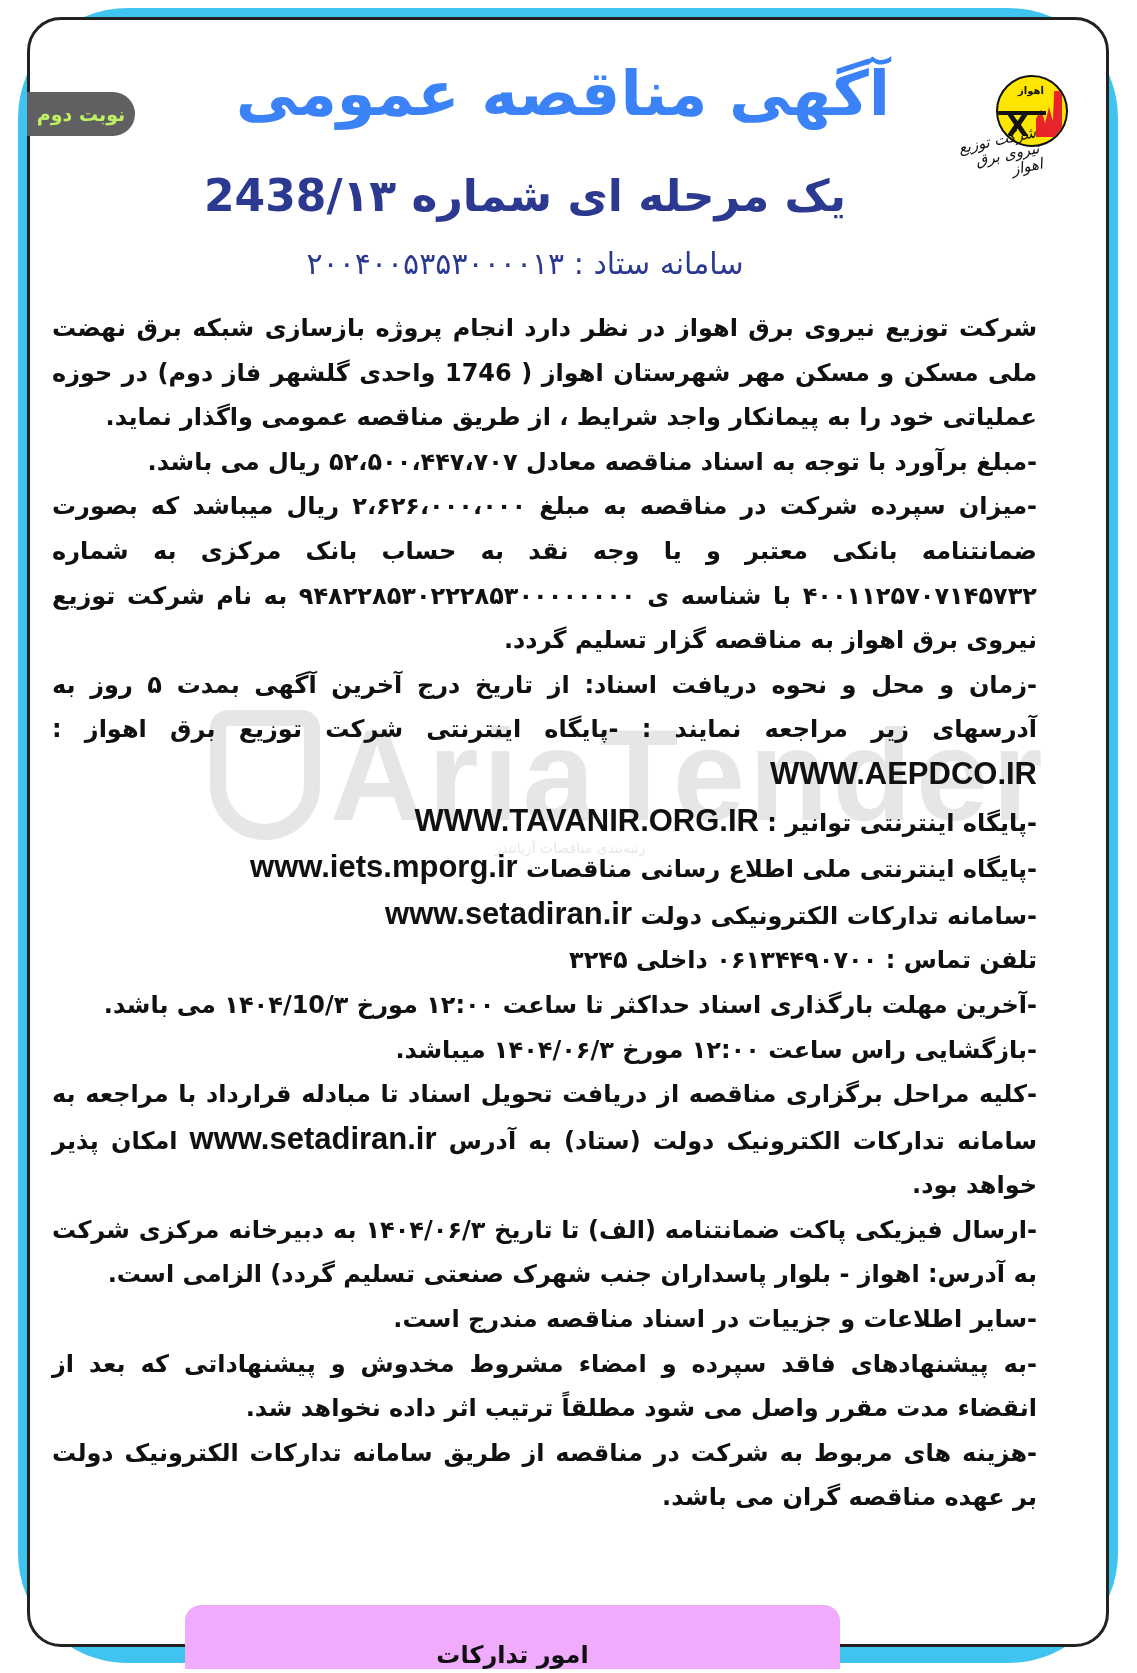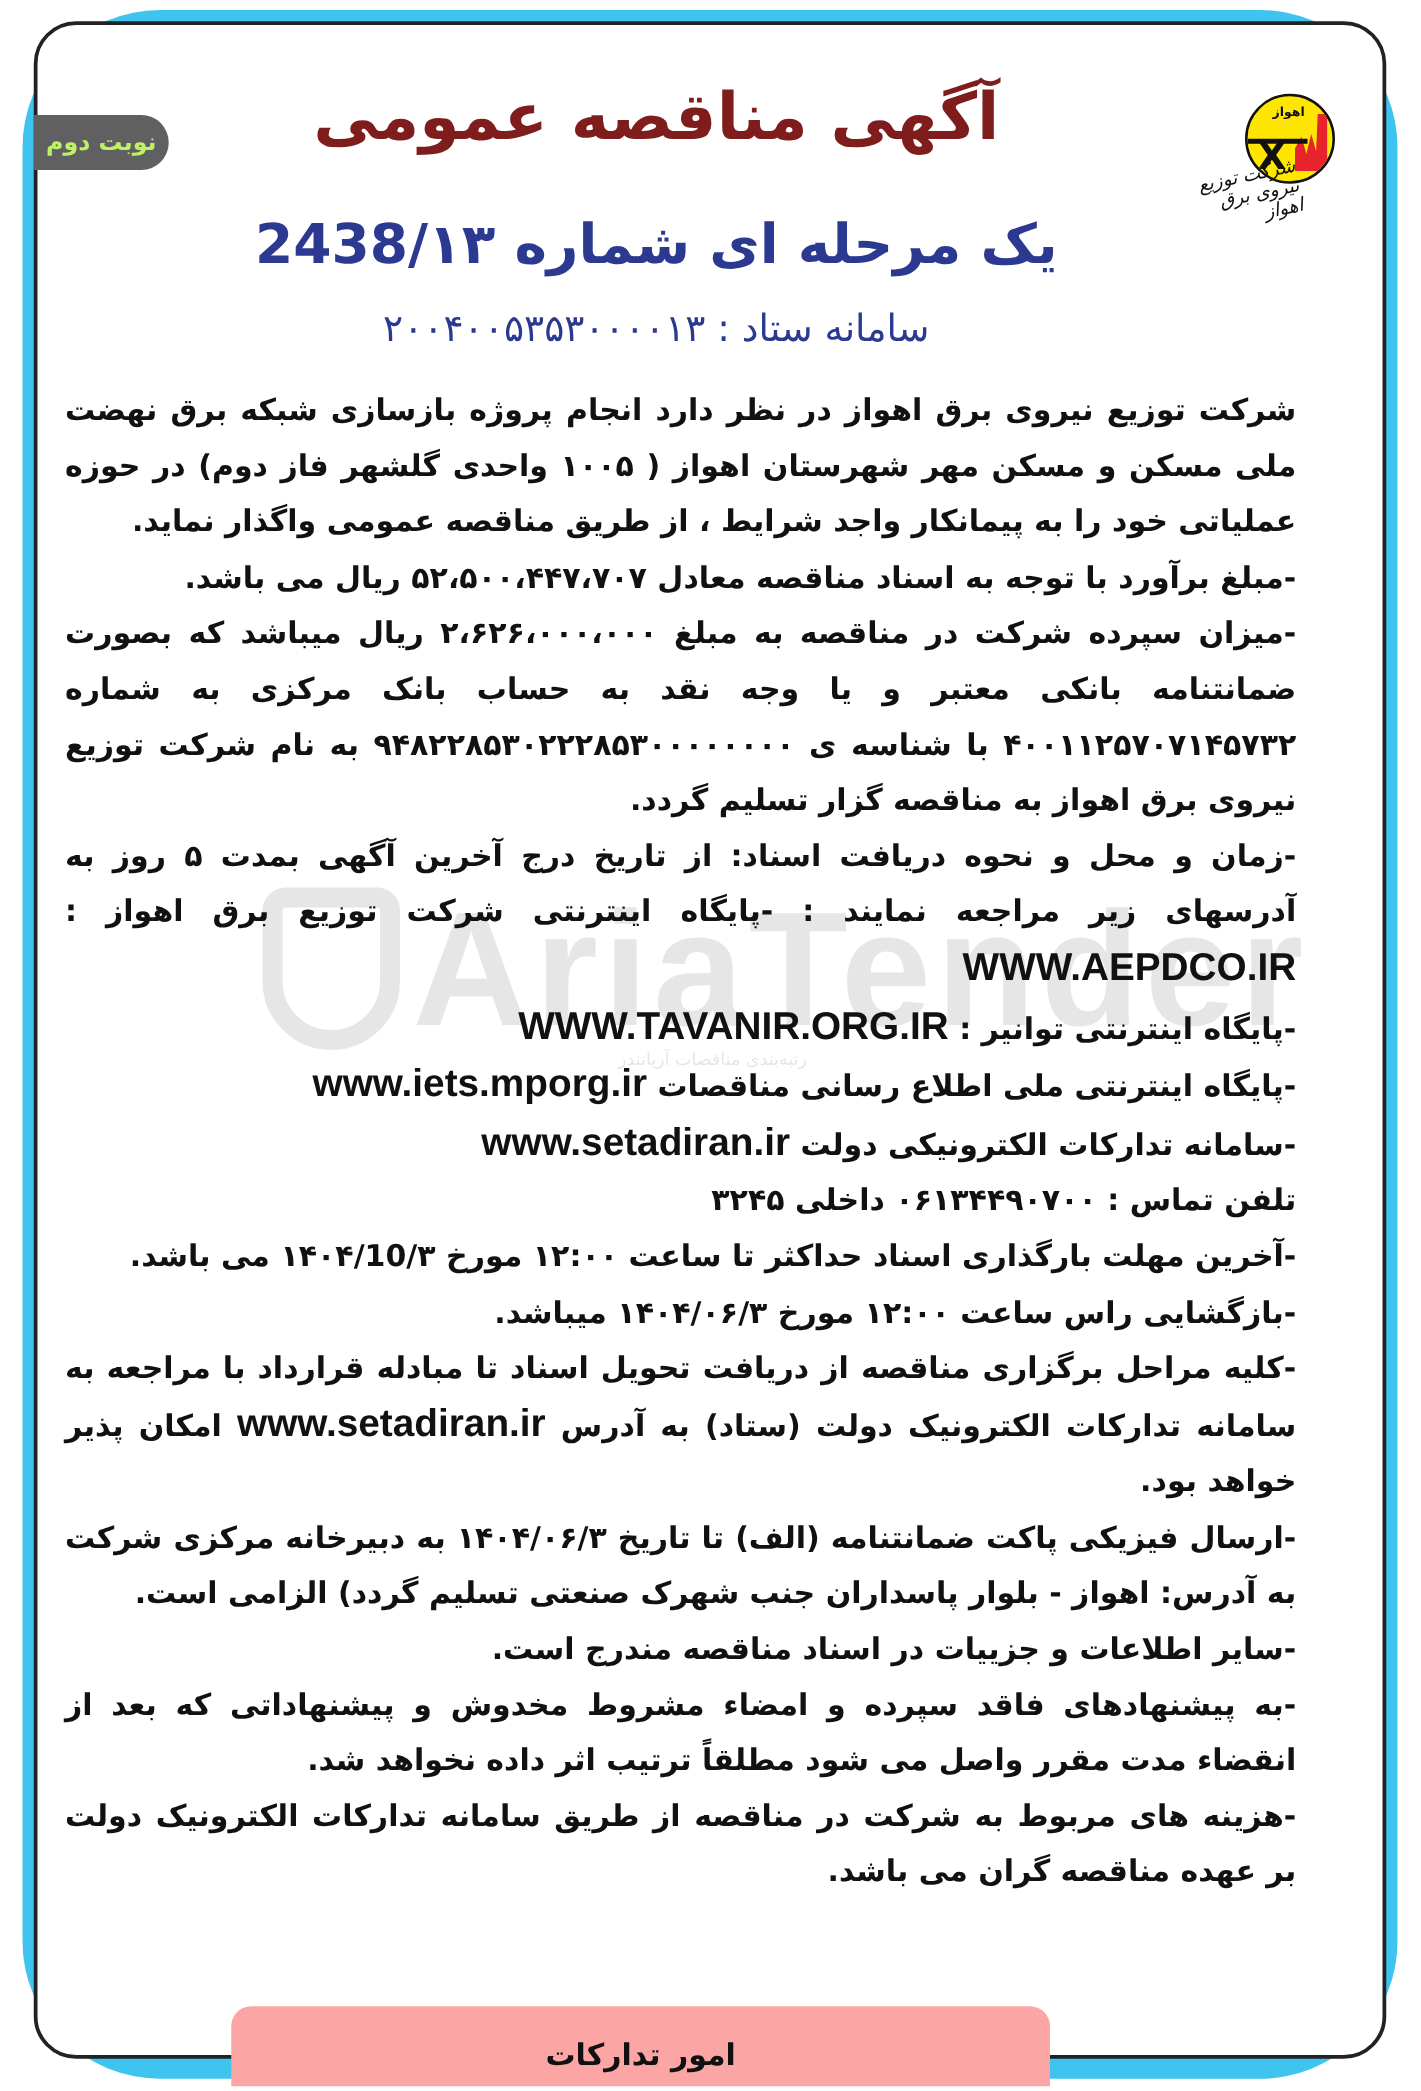--- a/index.html
+++ b/index.html
@@ -25,22 +25,22 @@
     .logo-bar { position: absolute; left: 0; top: 34px; width: 48px; height: 4px; background: #111; }
     .logo-text { position: absolute; left: 0; top: 60px; width: 80px; font-family: "DejaVu Serif", serif; font-style: italic; font-size: 15px; color: #111; direction: rtl; line-height: 16px; transform: rotate(-12deg); }
 
     .badge {
       position: absolute; left: 27px; top: 92px; width: 108px; height: 44px; background: #606062;
       border-radius: 0 22px 22px 0; color: #bef264; font-weight: bold; font-size: 19px;
       display: flex; align-items: center; justify-content: center; direction: rtl;
     }
 
     .title-main {
-      position: absolute; left: 160px; top: 44px; width: 730px; text-align: center;
-      font-size: 52px; font-weight: bold; color: #7f1d1d; direction: rtl; line-height: 100px;
+      position: absolute; left: 160px; top: 44px; width: 730px; 
+      font-size: 62px; font-weight: bold; color: #3b82f6; direction: rtl; line-height: 100px;
     }
     .title-sub {
       position: absolute; left: 160px; top: 166px; width: 730px; text-align: center;
       font-size: 44px; font-weight: bold; color: #2b3990; direction: rtl; line-height: 60px;
     }
     .title-setad {
       position: absolute; left: 160px; top: 242px; width: 730px; text-align: center;
       font-size: 30px; font-weight: normal; color: #2b3990; direction: rtl; line-height: 44px;
     }
 
@@ -52,22 +52,22 @@
     .wm-sub { position: absolute; left: 20px; top: 140px; width: 680px; text-align: center; font-size: 14px; color: #777; direction: rtl; }
 
     .body-text {
       position: absolute; left: 52px; top: 306px; width: 985px; direction: rtl; text-align: justify;
       font-size: 24px; font-weight: bold; color: #111; line-height: 44.6px;
     }
     .body-text p { margin: 0; }
     .url { font-family: "Liberation Sans", sans-serif; font-weight: bold; font-size: 31px; direction: ltr; unicode-bidi: embed; }
 
     .footer-bar {
-      position: absolute; left: 185px; top: 1605px; width: 655px; height: 64px; background: #fca5a5;
-      border-radius: 16px 16px 0 0; display: flex; align-items: center; justify-content: center;
+      position: absolute; left: 185px; top: 1605px; width: 655px; height: 64px; background: #f0abfc;
+      border-radius: 16px 16px 0 0; display: flex; align-items: flex-end; justify-content: center;
     }
     .footer-bar span { margin-top: 14px; font-size: 24px; font-weight: bold; color: #111; direction: rtl; }
   </style>
 </head>
 <body>
 
 <div class="blue-back"></div>
 <div class="frame"></div>
 
 <div class="logo">
@@ -86,21 +86,21 @@
 <div class="title-sub">یک مرحله ای شماره 2438/۱۳</div>
 <div class="title-setad">سامانه ستاد : ۲۰۰۴۰۰۵۳۵۳۰۰۰۰۱۳</div>
 
 <div class="watermark">
   <div class="wm-shield"></div>
   <div class="wm-text">AriaTender</div>
   <div class="wm-sub">رتبه‌بندی مناقصات آریاتندر</div>
 </div>
 
 <div class="body-text">
-  <p>شرکت توزیع نیروی برق اهواز در نظر دارد انجام پروژه بازسازی شبکه برق نهضت ملی مسکن و مسکن مهر شهرستان اهواز ( ۱۰۰۵ واحدی گلشهر فاز دوم) در حوزه عملیاتی خود را به پیمانکار واجد شرایط ، از طریق مناقصه عمومی واگذار نماید.</p>
+  <p>شرکت توزیع نیروی برق اهواز در نظر دارد انجام پروژه بازسازی شبکه برق نهضت ملی مسکن و مسکن مهر شهرستان اهواز ( 1746 واحدی گلشهر فاز دوم) در حوزه عملیاتی خود را به پیمانکار واجد شرایط ، از طریق مناقصه عمومی واگذار نماید.</p>
   <p>-مبلغ برآورد با توجه به اسناد مناقصه معادل ۵۲،۵۰۰،۴۴۷،۷۰۷ ریال می باشد.</p>
   <p>-میزان سپرده شرکت در مناقصه به مبلغ ۲،۶۲۶،۰۰۰،۰۰۰ ریال میباشد که بصورت ضمانتنامه بانکی معتبر و یا وجه نقد به حساب بانک مرکزی به شماره ۴۰۰۱۱۲۵۷۰۷۱۴۵۷۳۲ با شناسه ی ۹۴۸۲۲۸۵۳۰۲۲۲۸۵۳۰۰۰۰۰۰۰۰ به نام شرکت توزیع نیروی برق اهواز به مناقصه گزار تسلیم گردد.</p>
   <p>
     <span>-زمان و محل و نحوه دریافت اسناد: از تاریخ درج آخرین آگهی بمدت ۵ روز به آدرسهای زیر مراجعه نمایند : -پایگاه اینترنتی شرکت توزیع برق اهواز :</span>
     <span class="url">WWW.AEPDCO.IR</span>
   </p>
   <p>
     <span>-پایگاه اینترنتی توانیر :</span>
     <span class="url">WWW.TAVANIR.ORG.IR</span>
   </p>

